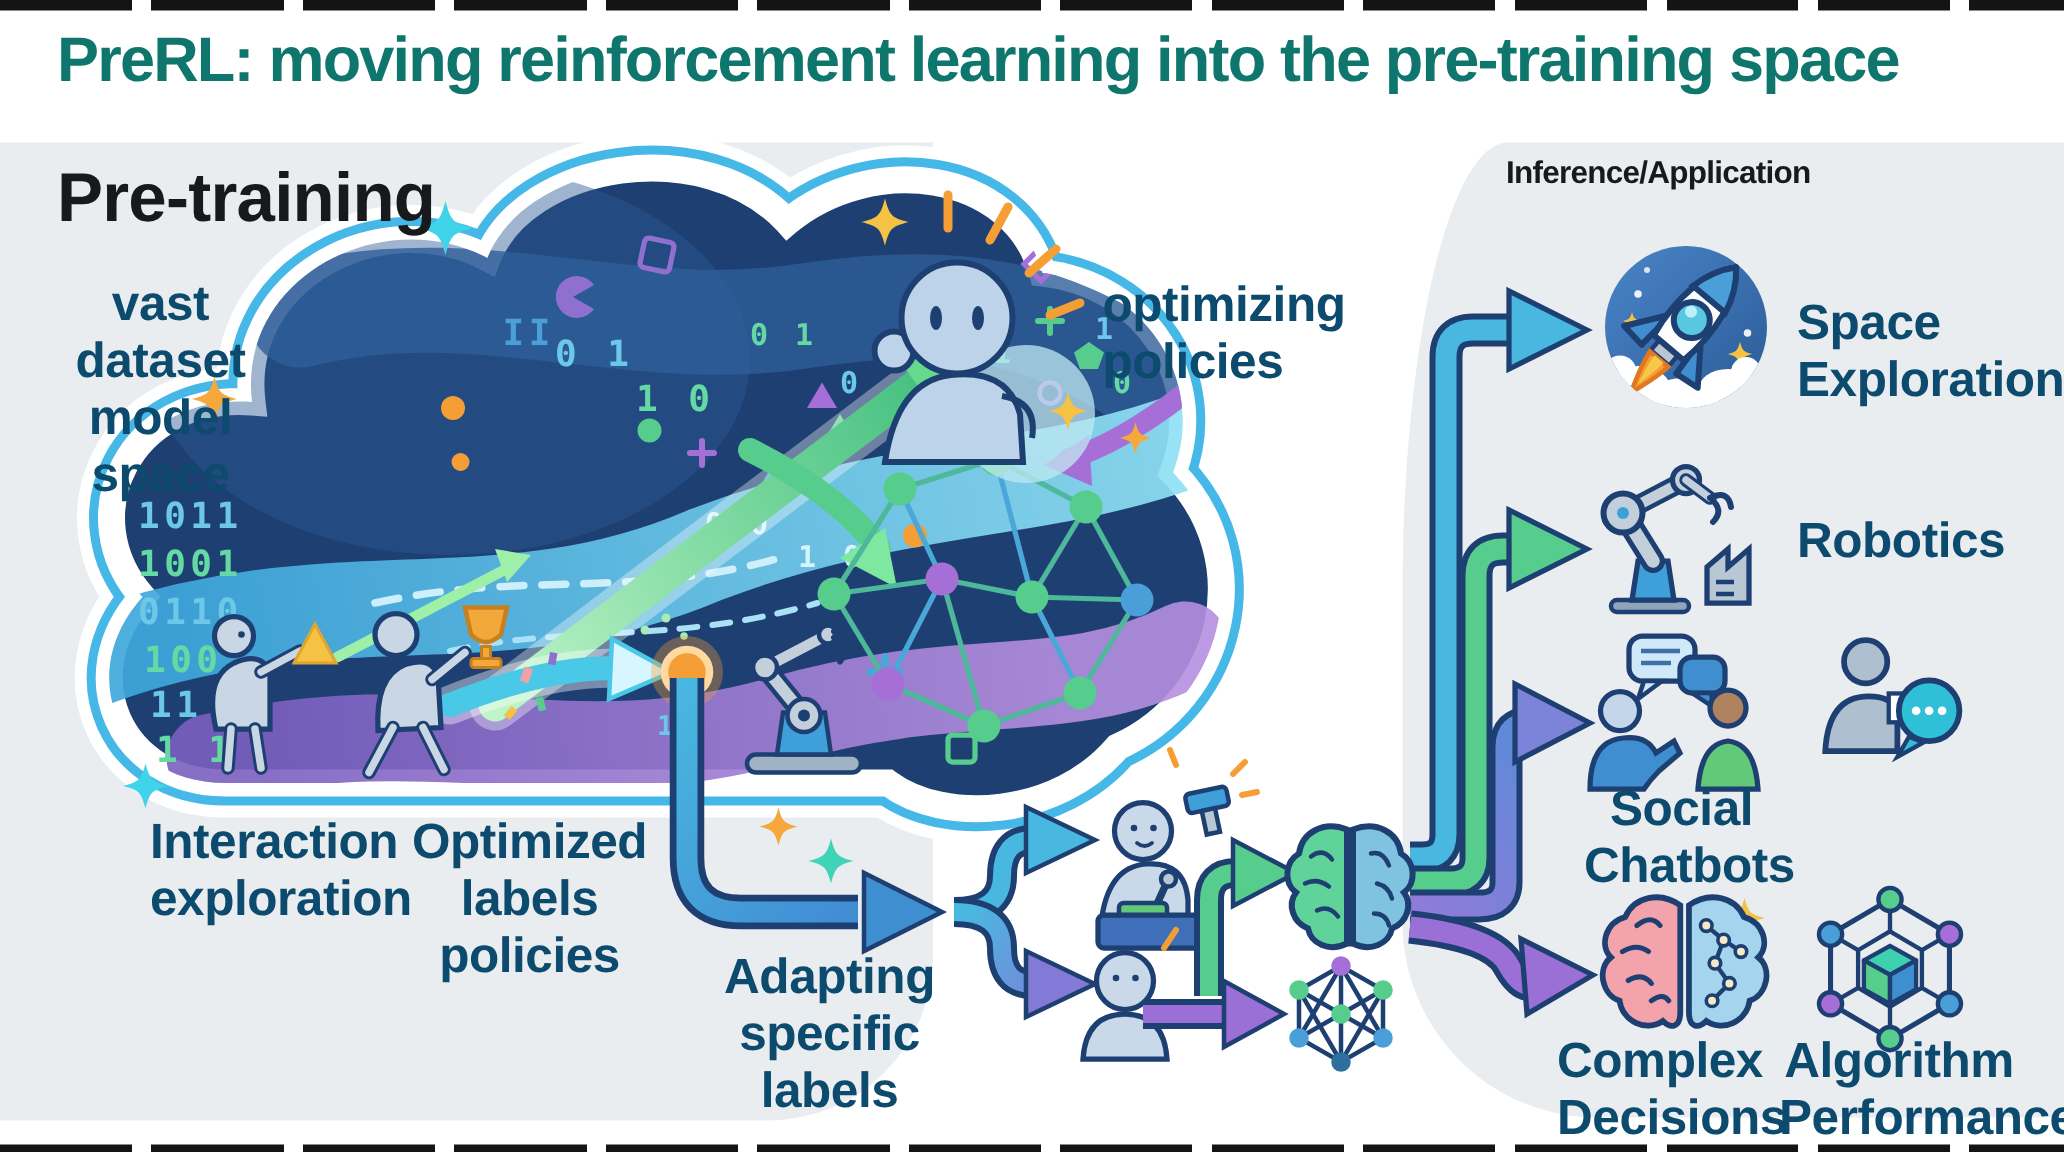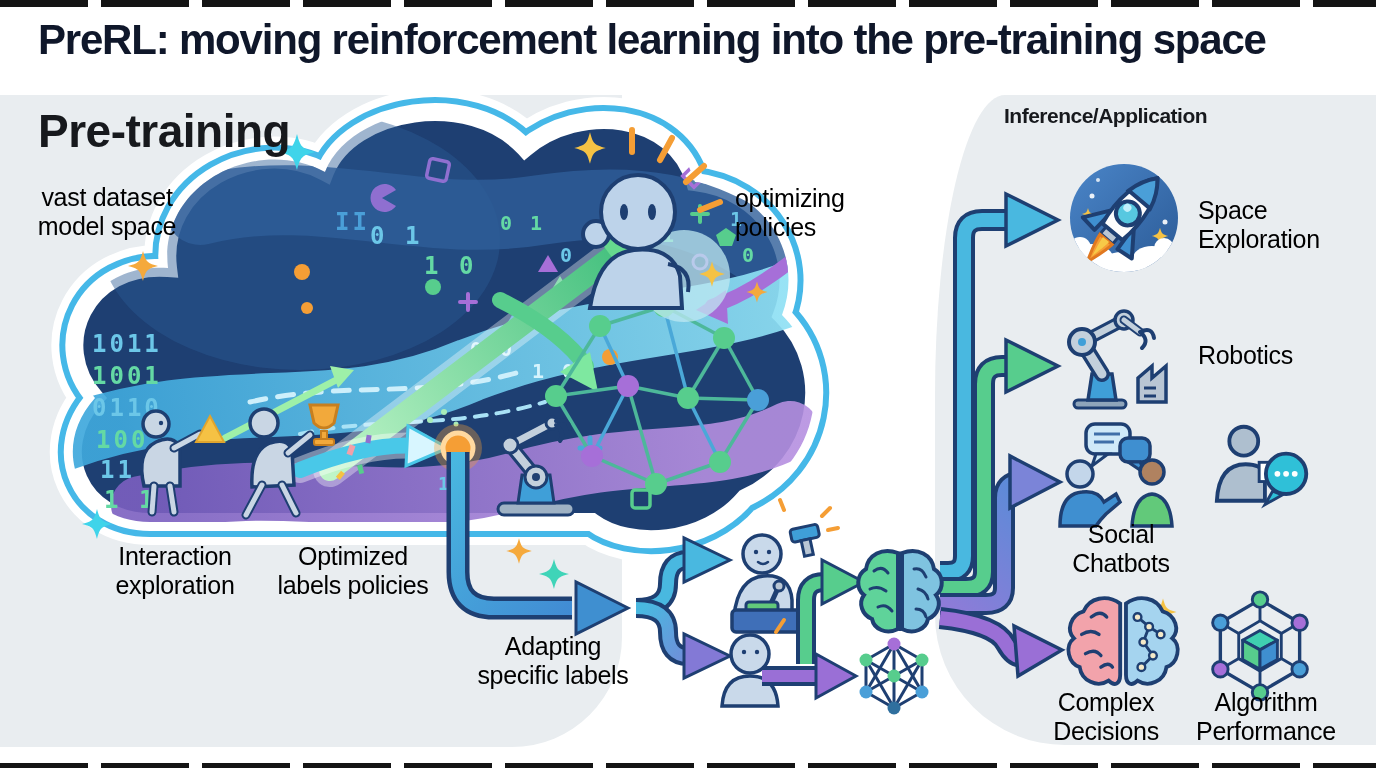--- a/index.html
+++ b/index.html
@@ -4,23 +4,23 @@
 <style>
   html,body{margin:0;padding:0;background:#ffffff;}
   #stage{position:relative;width:1376px;height:768px;background:#ffffff;overflow:hidden;
          font-family:"Liberation Sans",sans-serif;}
   .dash-bar{position:absolute;left:0;width:1376px;height:7px;
     background:repeating-linear-gradient(90deg,#141414 0 88px,transparent 88px 101px);}
   .panel{position:absolute;background:#e9edf0;}
   #panel-left{left:0;top:95px;width:622px;height:652px;border-radius:0 0 110px 0;}
   #panel-right{left:935px;top:95px;width:441px;height:650px;border-radius:70px 0 0 130px / 300px 0 0 130px;}
   #art{position:absolute;left:0;top:0;}
-  .ttl{position:absolute;left:38px;top:16px;font-size:42px;font-weight:700;letter-spacing:-1.2px;color:#0f172a;white-space:nowrap;}
+  .ttl{position:absolute;left:38px;top:16px;font-size:42px;font-weight:700;letter-spacing:-1.2px;color:#0f766e;white-space:nowrap;}
   .hd{position:absolute;font-weight:700;color:#17191d;letter-spacing:-0.5px;}
-  .lbl{position:absolute;font-weight:400;color:#000000;white-space:pre-line;line-height:1.15;font-size:25px;letter-spacing:-0.3px;}
+  .lbl{position:absolute;font-weight:700;color:#0c4a6e;white-space:pre-line;line-height:1.15;font-size:33px;letter-spacing:-0.3px;}
   .ctr{text-align:center;}
   .app-icon{position:absolute;}
 </style>
 </head>
 <body>
 
 <div id="stage">
 
   <div class="dash-bar" style="top:0"></div>
   <div class="dash-bar" style="bottom:0;height:5px"></div>

